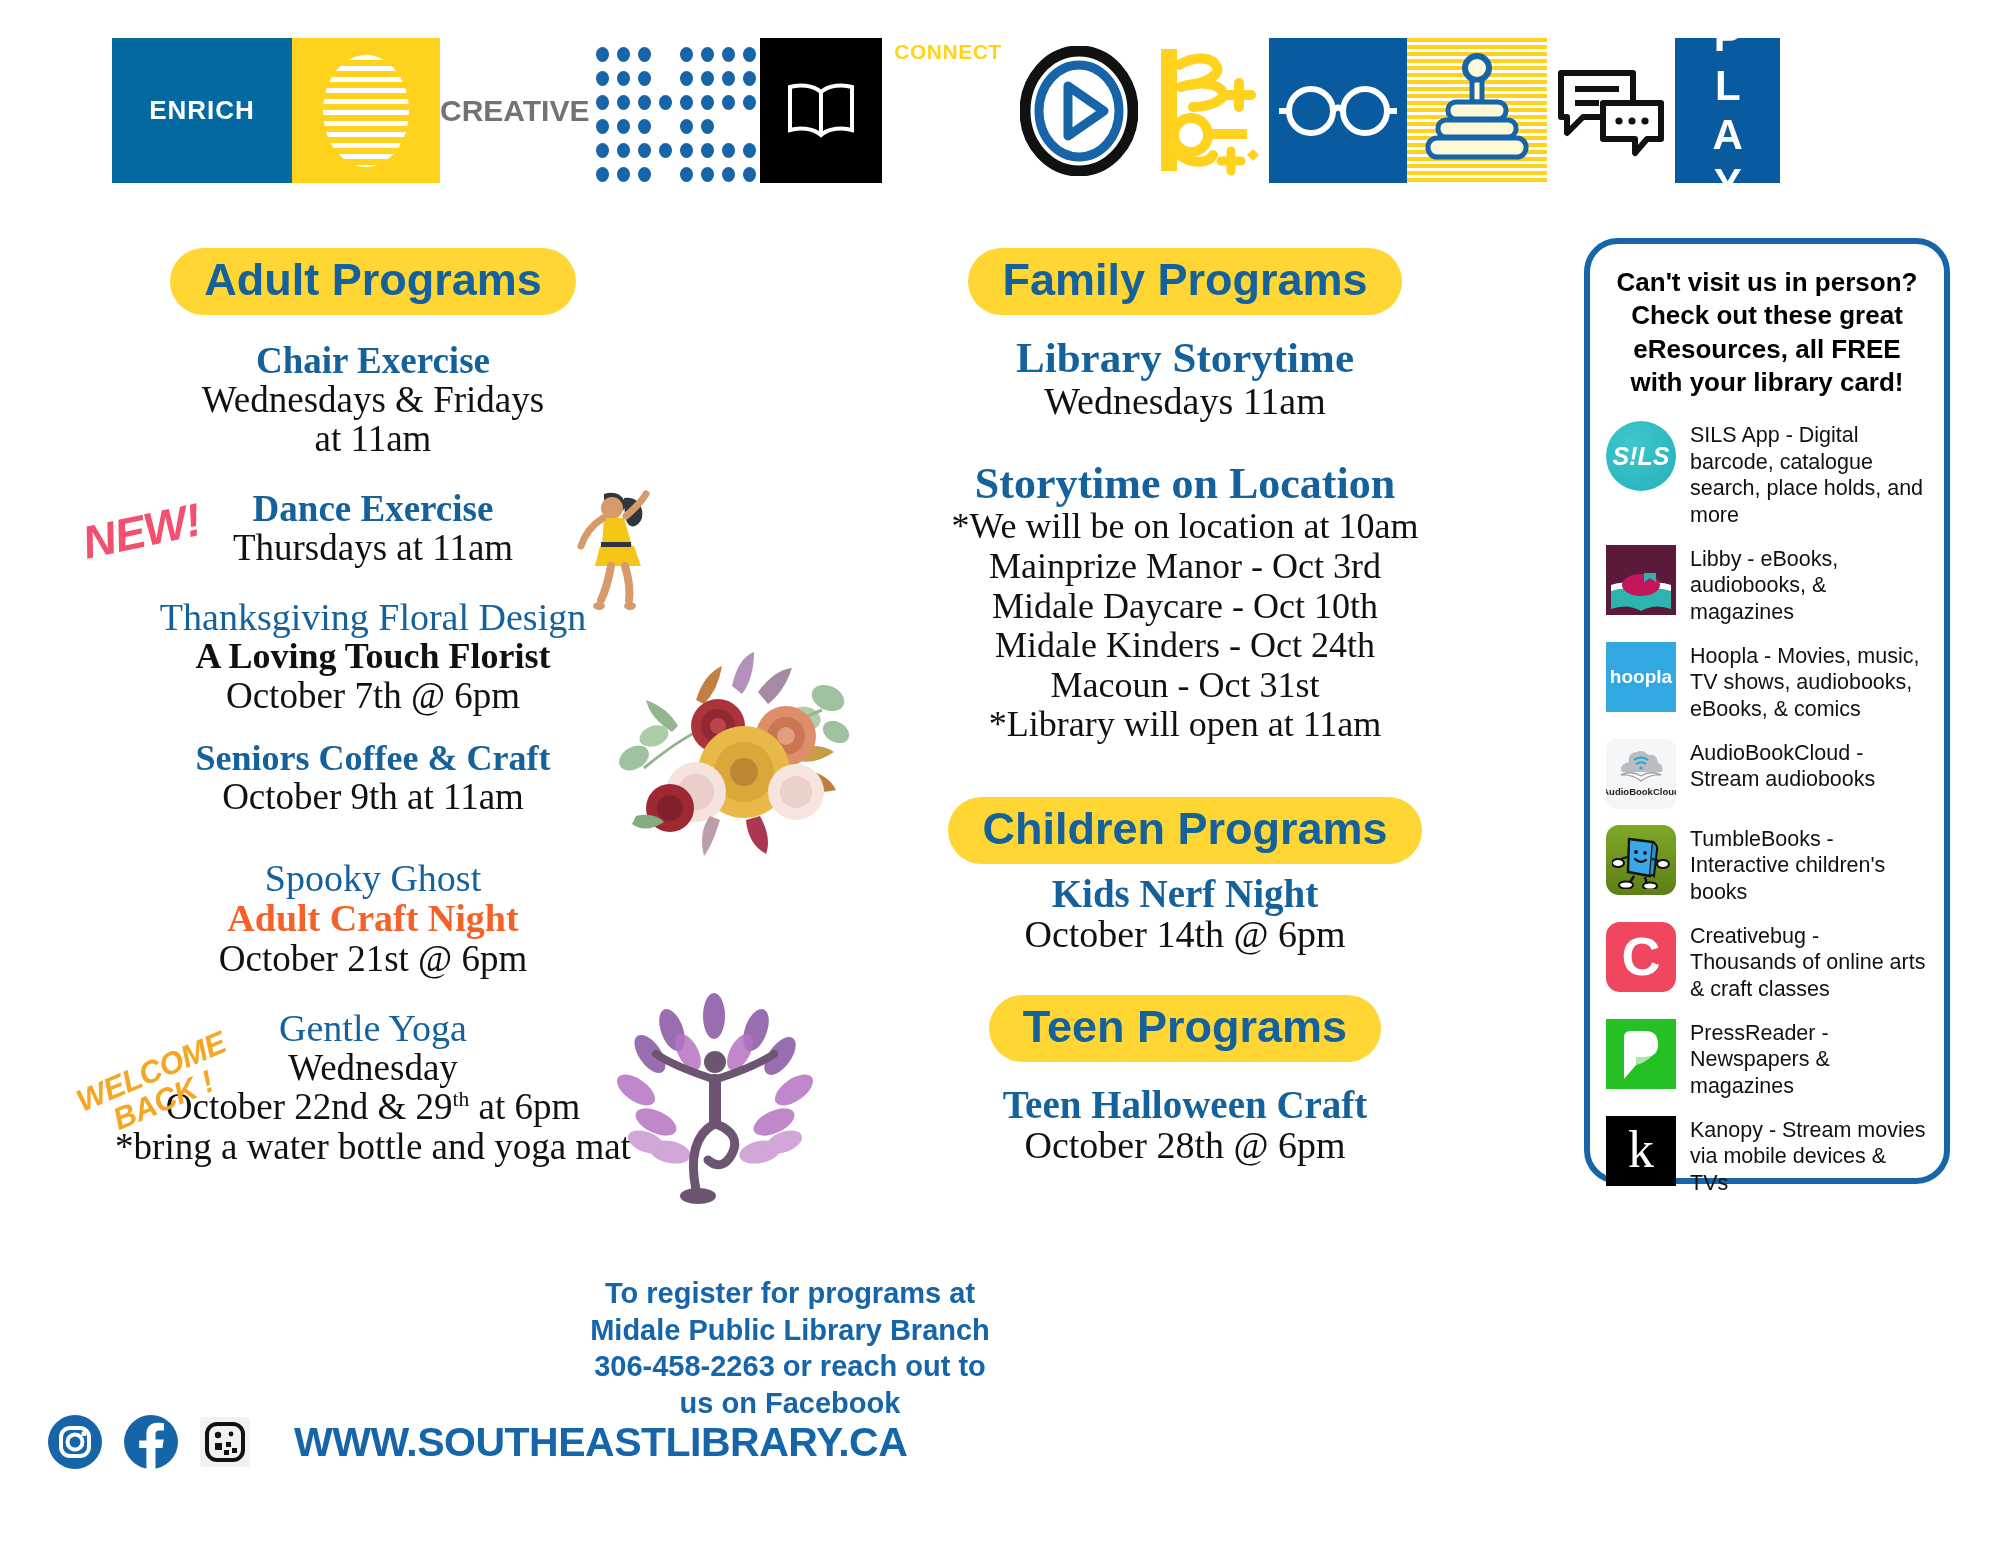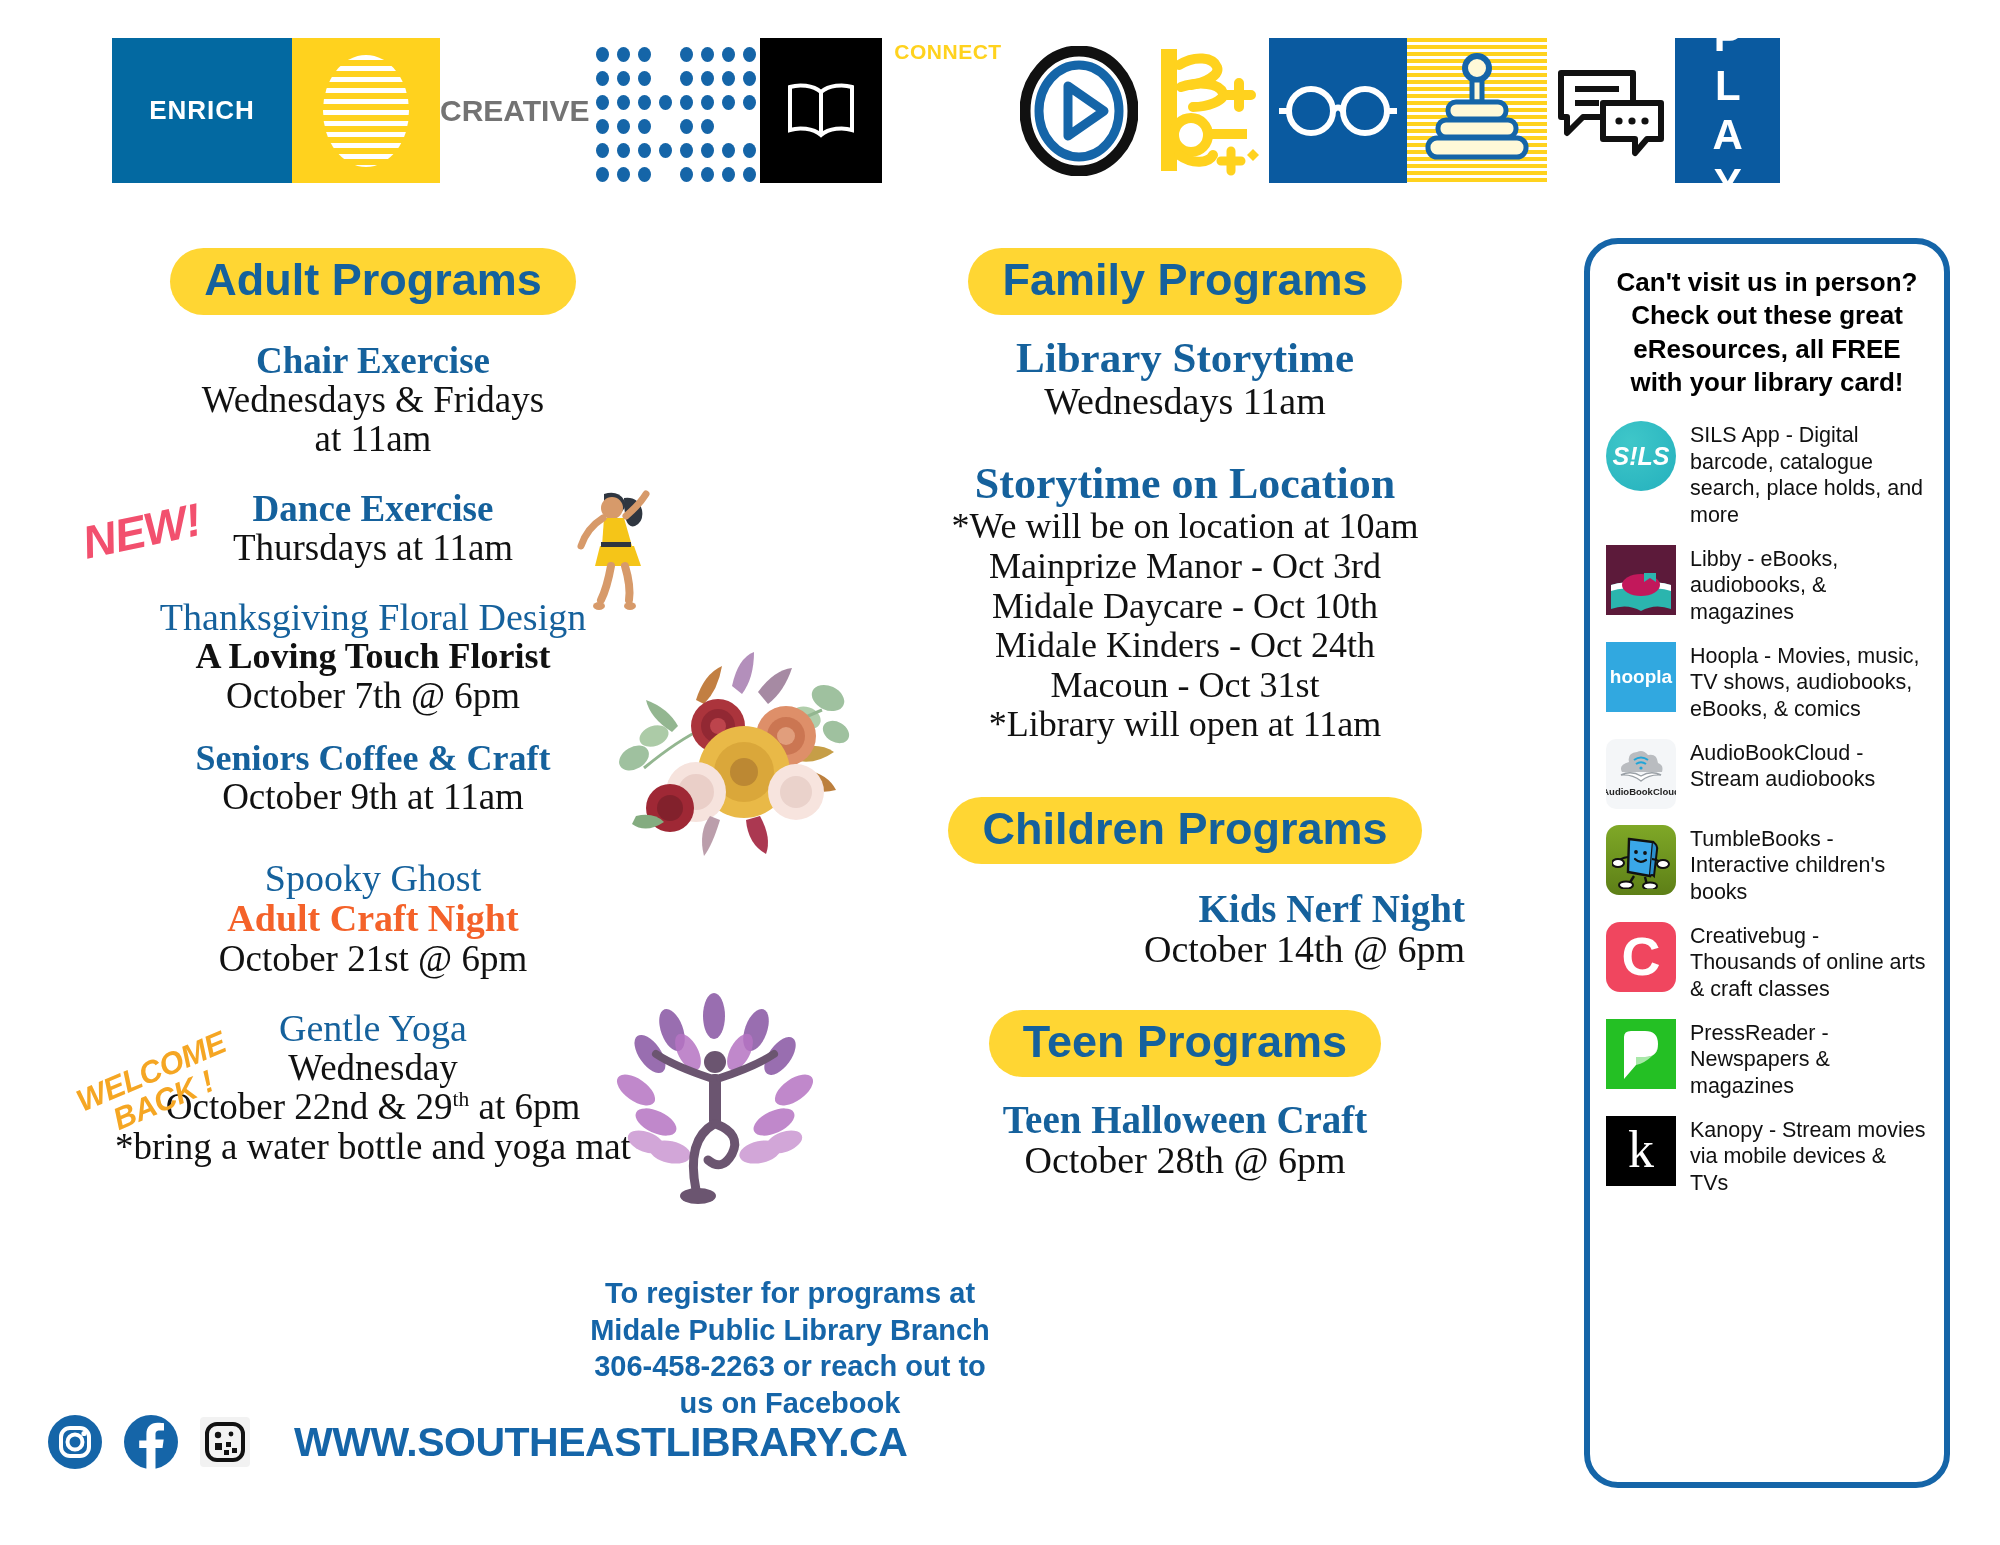--- a/index.html
+++ b/index.html
@@ -205,21 +205,21 @@
     font-weight: 700;
     font-size: 41px;
     letter-spacing: -0.5px;
     margin-left: 22px;
   }
 
   
   #eres {
     position: absolute;
     left: 1584px; top: 238px;
-    width: 366px; height: 1250px;
+    width: 366px; height: 946px;
     border: 6px solid #1565a8;
     border-radius: 34px;
     box-sizing: border-box;
     padding: 22px 16px 10px 16px;
   }
   #eres .head {
     text-align: center;
     font-family: "Liberation Sans", sans-serif;
     font-weight: 700;
     font-size: 26px;
@@ -580,21 +580,21 @@
     <div class="loc-line">*We will be on location at 10am</div>
     <div class="loc-line">Mainprize Manor - Oct 3rd</div>
     <div class="loc-line">Midale Daycare - Oct 10th</div>
     <div class="loc-line">Midale Kinders - Oct 24th</div>
     <div class="loc-line">Macoun - Oct 31st</div>
     <div class="loc-line">*Library will open at 11am</div>
   </div>
 
   <div style="margin-top:52px;">
     <div class="pill">Children Programs</div>
-    <div class="blk" style="margin-top:24px;text-align:right;">
+    <div class="blk" style="margin-top:9px;">
       <div class="ev-title">Kids Nerf Night</div>
       <div class="ev-line" style="font-size:38px;">October 14th @ 6pm</div>
     </div>
   </div>
 
   <div style="margin-top:40px;">
     <div class="pill">Teen Programs</div>
     <div class="blk" style="margin-top:22px;">
       <div class="ev-title">Teen Halloween Craft</div>
       <div class="ev-line" style="font-size:38px;">October 28th @ 6pm</div>

